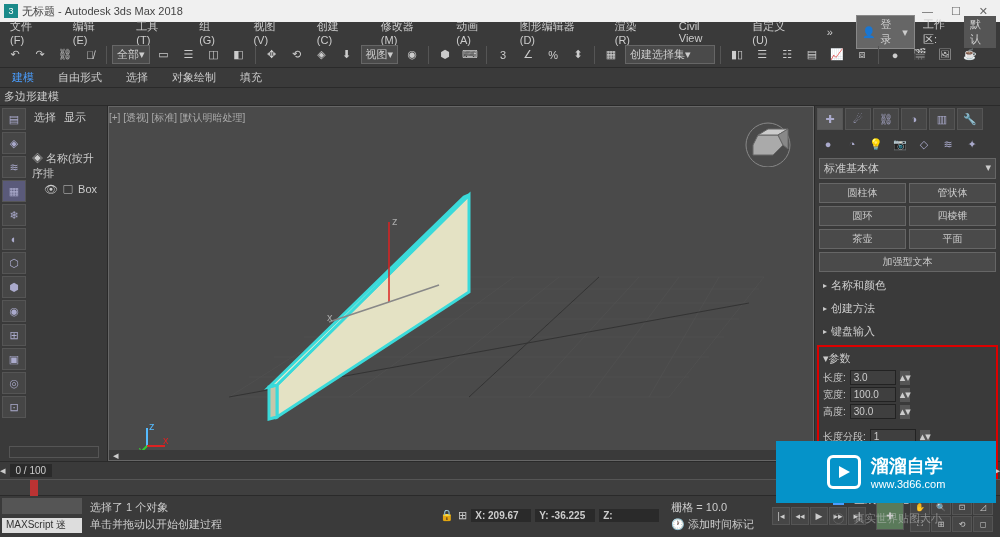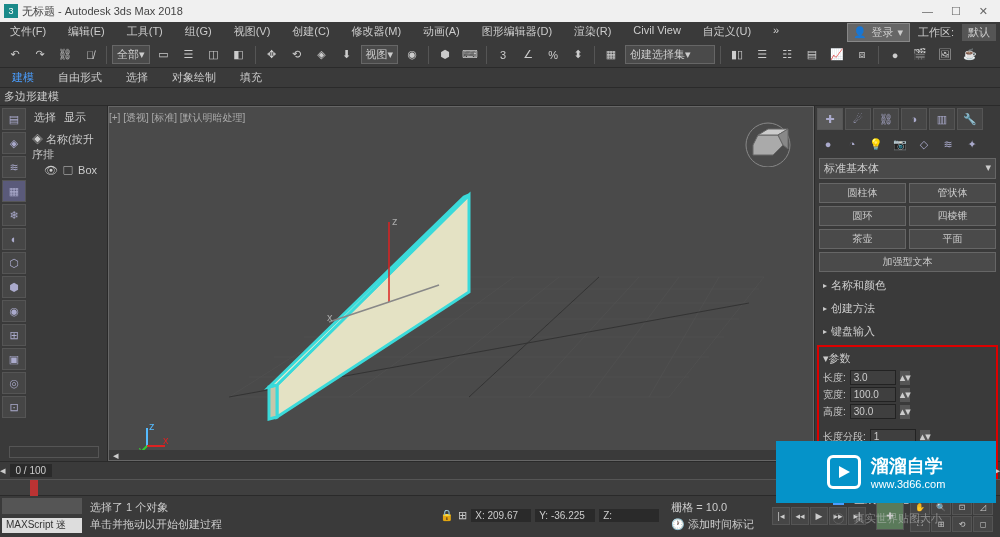--- a/index.html
+++ b/index.html
@@ -1,39 +1,39 @@
 <!DOCTYPE html>
 <html><head>
 <meta charset="utf-8">
 <style>
 * { margin: 0; padding: 0; box-sizing: border-box; font-family: "Microsoft YaHei", sans-serif; font-size: 11px; }
 body { background: #3a3a3a; color: #ccc; width: 1000px; height: 537px; overflow: hidden; position: relative; }
 .titlebar { background: #f0f0f0; height: 22px; display: flex; align-items: center; padding: 0 4px; color: #444; }
 .titlebar .icon { width: 14px; height: 14px; background: #1a8a8a; margin-right: 4px; display: flex; align-items: center; justify-content: center; color: #fff; font-size: 9px; }
 .titlebar .title { flex: 1; }
 .titlebar .winbtns { display: flex; gap: 18px; padding-right: 8px; color: #666; }
-.menubar { background: #3a3a3a; height: 20px; display: flex; padding: 0 4px; gap: 10px; }
+.menubar { background: #3a3a3a; height: 20px; display: flex; align-items: center; padding: 0 4px; gap: 17px; }
 .menubar .menuitem { padding: 2px 6px; color: #ccc; }
 .menubar .right { margin-left: auto; display: flex; align-items: center; gap: 8px; }
 .login-box { background: #666; border: 1px solid #888; padding: 1px 6px; display: flex; align-items: center; gap: 4px; }
 .ws-box { background: #555; padding: 1px 6px; }
 .toolbar { background: #3a3a3a; height: 26px; display: flex; align-items: center; padding: 0 4px; gap: 3px; border-bottom: 1px solid #2a2a2a; }
 .toolbar .tbtn { width: 22px; height: 22px; display: flex; align-items: center; justify-content: center; color: #ccc; border: 1px solid transparent; }
 .toolbar .sep { width: 1px; height: 18px; background: #555; margin: 0 2px; }
 .toolbar .combo { background: #4a4a4a; border: 1px solid #666; padding: 1px 4px; display: flex; align-items: center; }
 .ribbon { background: #3a3a3a; height: 20px; display: flex; align-items: center; padding: 0 8px; gap: 16px; border-bottom: 1px solid #2a2a2a; }
 .ribbon .tab { color: #ccc; padding: 2px 4px; }
 .ribbon .tab.active { color: #4a9eff; }
 .polybar { background: #3a3a3a; height: 18px; padding: 0 4px; border-bottom: 1px solid #2a2a2a; display: flex; align-items: center; }
 .main { display: flex; height: 355px; }
 .lefttools { width: 28px; background: #3a3a3a; display: flex; flex-direction: column; gap: 2px; padding: 2px; }
 .lefttools .ltbtn { width: 24px; height: 22px; display: flex; align-items: center; justify-content: center; border: 1px solid #555; background: #464646; color: #aac; }
 .scenepanel { width: 80px; background: #3a3a3a; border-right: 1px solid #2a2a2a; display: flex; flex-direction: column; }
 .scenepanel .tabs { display: flex; gap: 8px; padding: 4px 6px; }
-.scenepanel .tree { padding: 2px 4px; font-size: 10px; }
+.scenepanel .tree { padding: 2px 4px; font-size: 10px; margin-top: 19px; }
 .scenepanel .tree .node { padding: 1px 0; }
 .viewport { flex: 1; background: #4a4a4a; position: relative; border: 1px solid #666; }
 .viewport .vplabel { position: absolute; top: 4px; left: 0; font-size: 10px; color: #aaa; }
 .viewport .cube { position: absolute; top: 10px; right: 20px; width: 50px; height: 50px; }
 .viewport .axes { position: absolute; bottom: 6px; left: 30px; width: 30px; height: 30px; }
 .viewport .vpscroll { position: absolute; bottom: 0; left: 0; right: 0; height: 10px; background: #3a3a3a; display: flex; align-items: center; padding: 0 4px; }
 .rightpanel { width: 186px; background: #3a3a3a; display: flex; flex-direction: column; border-left: 1px solid #2a2a2a; }
 .rp-tabs { display: flex; background: #3a3a3a; padding: 2px; gap: 2px; }
 .rp-tabs .rpt { width: 26px; height: 22px; display: flex; align-items: center; justify-content: center; border: 1px solid #555; background: #464646; color: #aac; }
 .rp-tabs .rpt.active { background: #5a5a5a; }
@@ -54,21 +54,21 @@
 .check-row { display: flex; align-items: center; gap: 10px; margin: 2px 0 2px 18px; font-size: 10px; }
 .check-row .chk { width: 11px; height: 11px; background: #4a9eff; display: flex; align-items: center; justify-content: center; color: #fff; font-size: 8px; }
 .timeline { height: 18px; background: #3a3a3a; display: flex; align-items: center; border-top: 1px solid #2a2a2a; }
 .timeline .frame { background: #2a2a2a; padding: 1px 6px; margin: 0 4px; font-size: 10px; }
 .timeslider { height: 16px; background: #3f3f3f; border-top: 1px solid #555; position: relative; }
 .timeslider .marker { position: absolute; left: 30px; top: 0; width: 8px; height: 16px; background: #b33; }
 .statusbar { height: 40px; background: #3a3a3a; display: flex; border-top: 1px solid #2a2a2a; }
 .statusbar .maxscript { width: 80px; background: #ddd; color: #333; display: flex; align-items: center; padding: 0 4px; font-size: 10px; margin: 2px; height: 16px; align-self: flex-end; }
 .statusbar .info { flex: 1; display: flex; flex-direction: column; justify-content: center; padding: 0 6px; font-size: 10px; gap: 2px; }
 .statusbar .coords { display: flex; align-items: center; gap: 4px; }
-.statusbar .coord-field { background: #2a2a2a; padding: 1px 4px; font-size: 10px; width: 60px; }
+.statusbar .coord-field { background: #2a2a2a; padding: 1px 4px; font-size: 10px; width: 60px; font-weight: bold; }
 .statusbar .playback { display: flex; align-items: center; gap: 1px; padding: 0 6px; }
 .statusbar .pbtn { width: 18px; height: 18px; background: #464646; border: 1px solid #555; display: flex; align-items: center; justify-content: center; font-size: 9px; }
 .statusbar .navbtns { display: flex; flex-wrap: wrap; width: 92px; gap: 1px; padding: 2px; align-content: center; }
 .statusbar .nbtn { width: 20px; height: 16px; background: #464646; border: 1px solid #555; display: flex; align-items: center; justify-content: center; font-size: 8px; }
 .watermark { position: absolute; right: 4px; bottom: 34px; width: 220px; height: 62px; background: #0593c9; display: flex; align-items: center; justify-content: center; gap: 10px; color: #fff; }
 .watermark .play { width: 34px; height: 34px; border: 3px solid #fff; border-radius: 6px; display: flex; align-items: center; justify-content: center; }
 .watermark .txt .big { font-size: 18px; font-weight: bold; }
 .watermark .txt .small { font-size: 11px; }
 </style>
 </head>

